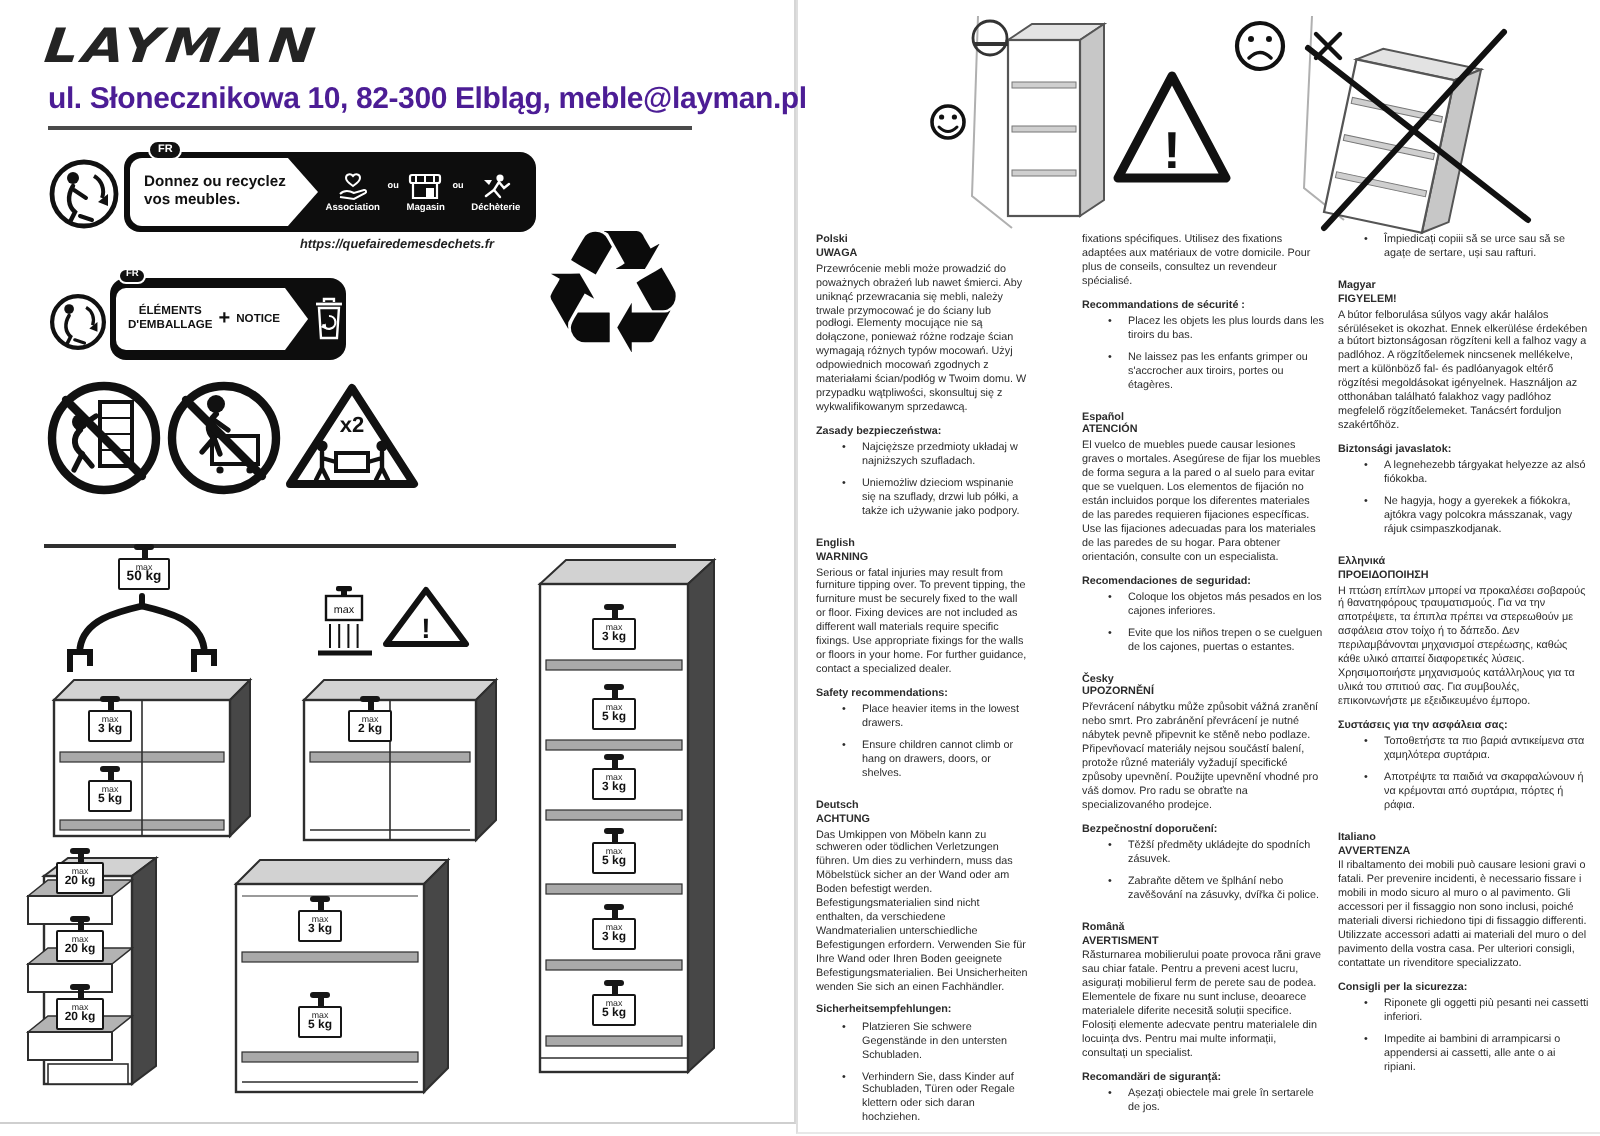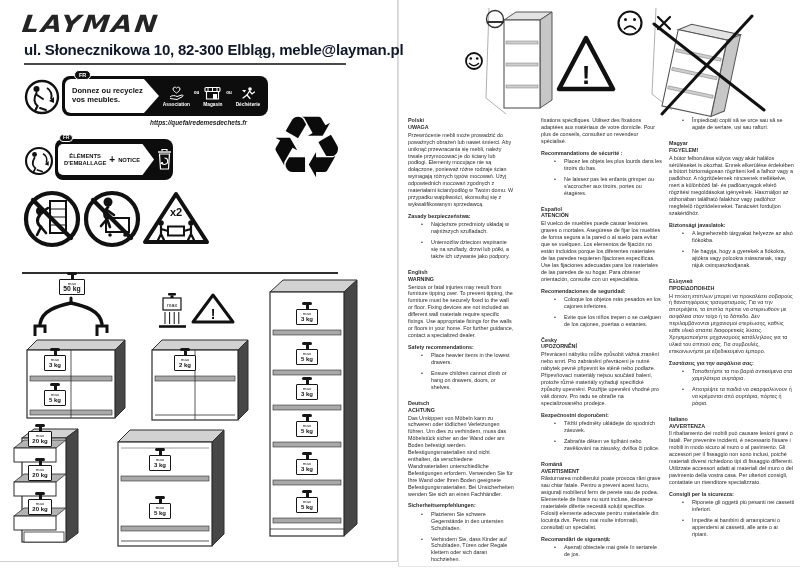--- a/index.html
+++ b/index.html
@@ -5,21 +5,21 @@
   html,body{margin:0;padding:0;background:#fff;}
   .sheet{position:relative;width:800px;height:568px;background:#fff;overflow:hidden;
          font-family:"Liberation Sans",sans-serif;color:#222;}
   .abs{position:absolute;}
   
   .pageL{left:0;top:0;width:397px;height:561px;border-right:1px solid #d6d6d6;border-bottom:1px solid #cfcfcf;}
   .pageR{left:398px;top:0;width:401px;height:566px;border-left:1px solid #dedede;border-bottom:1px solid #e8e8e8;}
   
   .logo{left:24px;top:10px;font-family:"DejaVu Sans",sans-serif;font-weight:900;font-style:italic;
         font-size:27px;letter-spacing:2px;color:#242424;transform:scaleY(.88) skewX(-6deg);transform-origin:left top;}
-  .address{left:24px;top:41px;font-size:15px;font-weight:bold;color:#0f172a;letter-spacing:-.2px;}
+  .address{left:24px;top:41px;font-size:15px;font-weight:bold;color:#4c1d95;letter-spacing:-.2px;}
   .hr1{left:24px;top:63px;width:322px;height:2px;background:#4a4a4a;}
   .hr2{left:22px;top:272px;width:316px;height:2px;background:#2f2f2f;}
   
   .frbox{background:#0d0d0d;border-radius:8px;display:flex;align-items:center;}
   .box1{left:62px;top:76px;width:206px;height:40px;}
   .banner1{width:94px;height:34px;margin-left:3px;background:#fff;border-radius:6px 0 0 6px;
            clip-path:polygon(0 0,84% 0,100% 50%,84% 100%,0 100%);
            display:flex;align-items:center;padding-left:7px;box-sizing:border-box;}
   .banner1 span{font-size:7.6px;line-height:8.6px;font-weight:bold;color:#111;width:72px;display:block;}
   .icons1{flex:1;display:flex;align-items:center;justify-content:space-evenly;padding-right:4px;}

